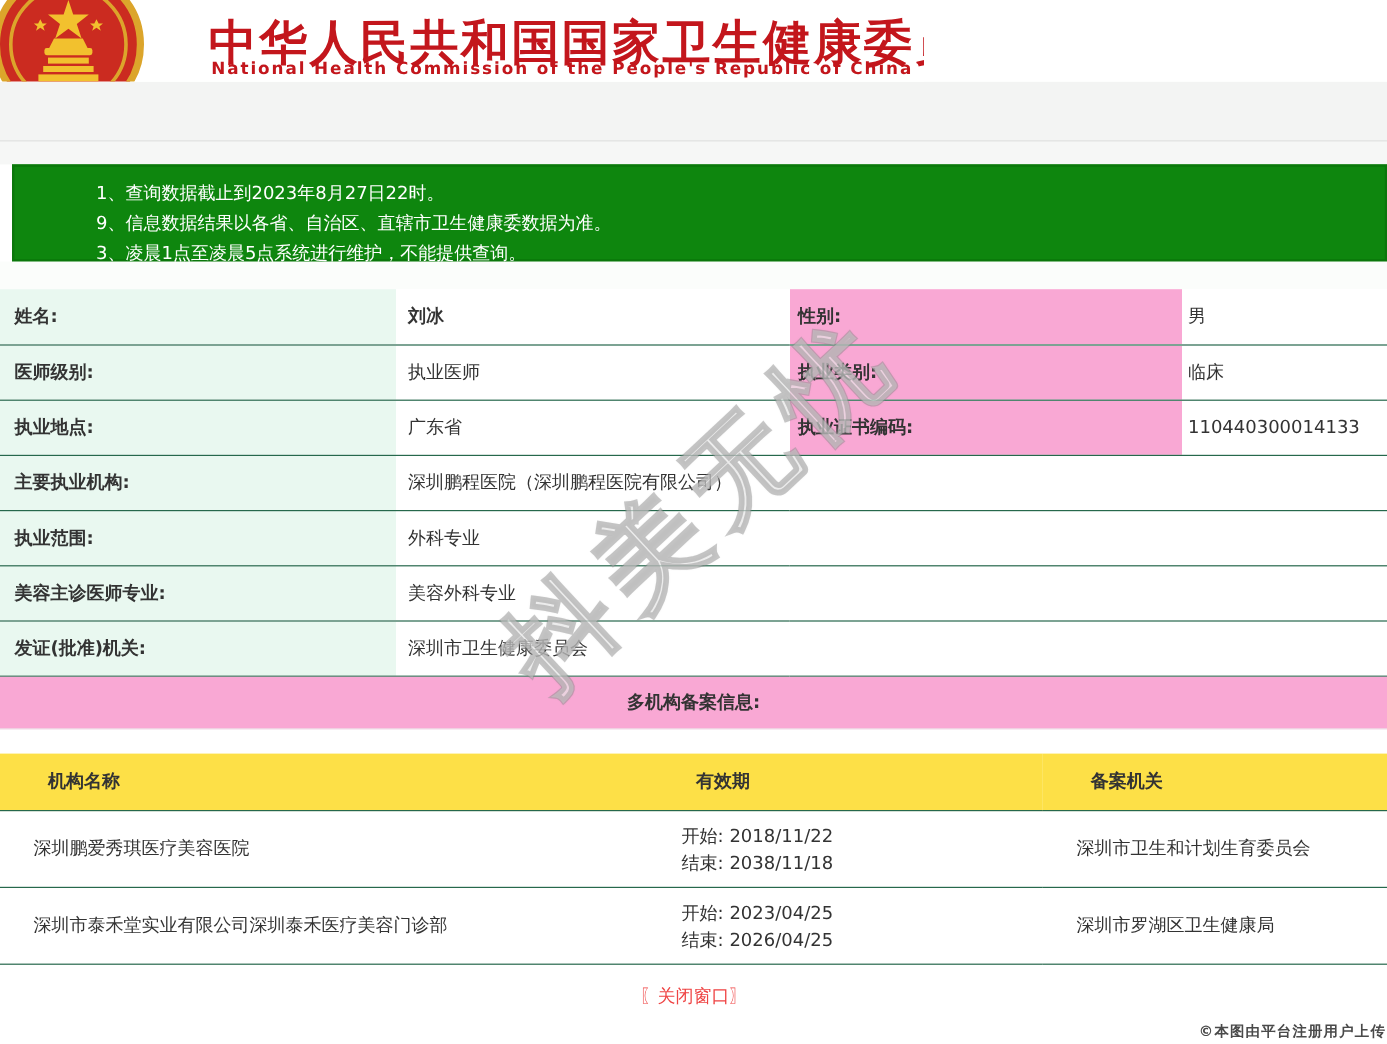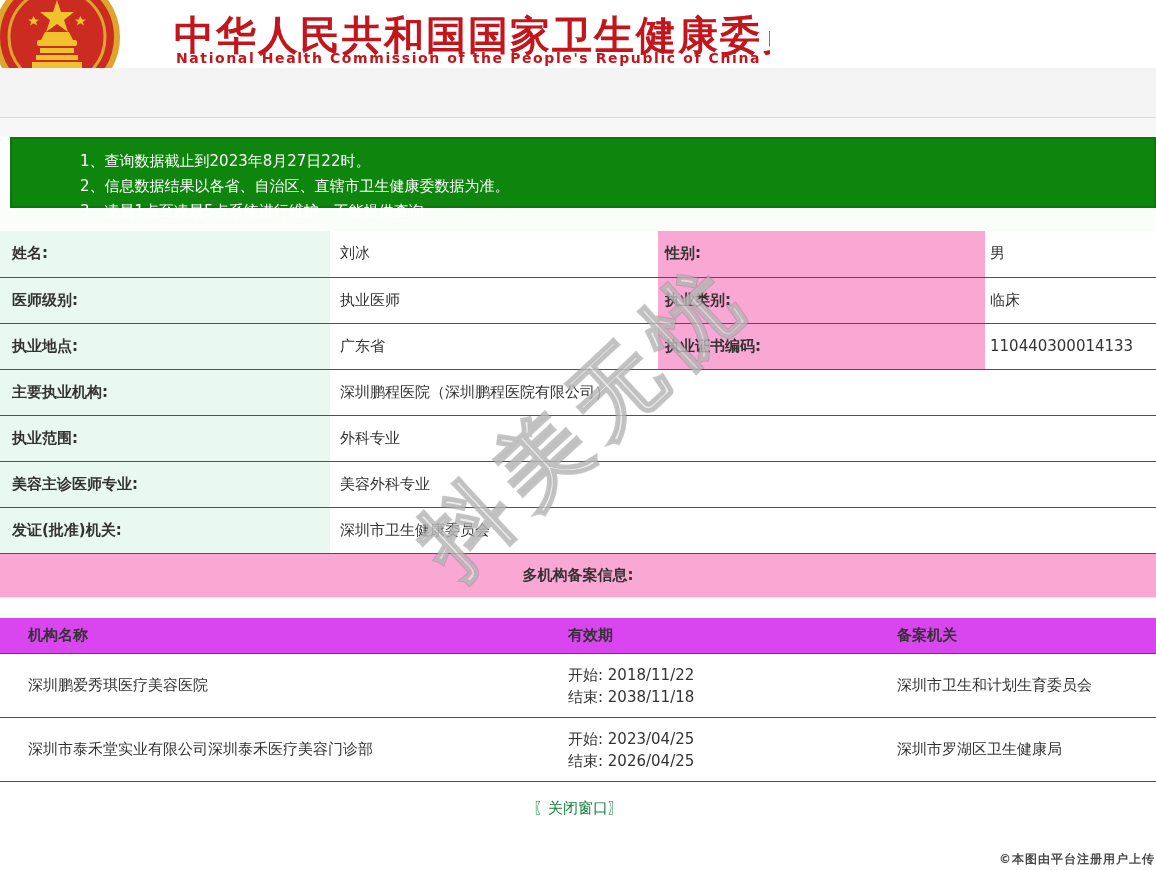--- a/index.html
+++ b/index.html
@@ -13,53 +13,53 @@
   .emblem { position:absolute; left:-6px; top:-26px; }
   .title-cn { position:absolute; left:174px; top:8px; font-size:40px; font-weight:bold;
     color:#c3161c; letter-spacing:2px; white-space:nowrap; }
   .title-en { position:absolute; left:176px; top:50px; font-size:14px; font-weight:bold;
     color:#c3161c; letter-spacing:1.6px; white-space:nowrap; }
 
   .gray-band { height:50px; background:#f3f4f3; border-bottom:1px solid #dcdcdc; }
   .pre-notice { height:19px; background:#f6f7f6; }
 
   
-  .notice { margin-left:10px; width:1146px; height:71px; background:#0e860e;
+  .notice { margin-left:10px; width:1146px; height:81px; background:#0e860e;
     border:2px solid #0b770b; color:#fff; padding:10px 0 0 68px; }
   .notice div { font-size:15px; line-height:25px; white-space:nowrap; }
   .post-notice { height:23px; background:#fbfdfb; }
 
   
   table { border-collapse:collapse; table-layout:fixed; }
   .info-table { width:1156px; }
   .info-table td { height:46px; font-size:15px; vertical-align:middle;
     border-bottom:1px solid #26684c; overflow:hidden; white-space:nowrap; }
   .info-table td.lbl  { width:330px; background:#e9f8f0; font-weight:bold; padding-left:12px; }
   .info-table td.val  { width:328px; background:#fff; padding-left:10px; }
   .info-table td.lbl2 { width:327px; background:#f9a8d4; font-weight:bold; padding-left:7px; }
   .info-table td.val2 { width:171px; background:#fff; padding-left:5px; }
-  .info-table td.strong { font-weight:normal; }
+  .info-table td.strong { font-weight:bold; }
 
   
   .section-row { height:44px; line-height:43px; background:#f9a8d4; border-bottom:1px solid #ececec;
     text-align:center; font-weight:bold; font-size:15px; }
   .sec-gap { height:20px; background:#fff; }
 
   
   .rec-table { width:1156px; }
-  .rec-table th { height:36px; background:#d946ef; font-size:15px; font-weight:bold;
-    text-align:left; padding-left:28px; border-bottom:1px solid #26684c; vertical-align:middle; }
+  .rec-table th { height:48px; background:#fde047; font-size:15px; font-weight:bold;
+    text-align:left; padding-left:40px; border-bottom:1px solid #26684c; vertical-align:middle; }
   .rec-table td { height:64px; background:#fff; font-size:15px; padding-left:28px;
     border-bottom:1px solid #26684c; vertical-align:middle; }
   .rec-table col.c1 { width:540px; } .rec-table col.c2 { width:329px; } .rec-table col.c3 { width:287px; }
   .rec-table td .dline { line-height:22px; white-space:nowrap; }
 
   
   .footer { margin-top:16px; text-align:center; }
-  .close-link { font-size:15px; color:#15803d; text-decoration:none; cursor:pointer; }
+  .close-link { font-size:15px; color:#ef4444; text-decoration:none; cursor:pointer; }
 
   
   .wm-diag { position:absolute; left:345px; top:360px; width:480px; height:120px;
     transform:rotate(-43deg); font-size:88px; font-weight:bold; letter-spacing:14px;
     text-align:center; white-space:nowrap; pointer-events:none;
     color:rgba(255,255,255,0.55); -webkit-text-stroke:2px rgba(140,140,140,0.45);
     text-shadow:0 0 2px rgba(120,120,120,0.30); }
   .wm-copy { position:absolute; right:1px; bottom:2px; font-size:12px; font-weight:bold;
     color:#4a4a4a; letter-spacing:1px; pointer-events:none;
     text-shadow:1px 0 0 #fff,-1px 0 0 #fff,0 1px 0 #fff,0 -1px 0 #fff;margin-top:35px; }
@@ -87,21 +87,21 @@
       <div class="title-cn">中华人民共和国国家卫生健康委员会</div>
       <div class="title-en">National Health Commission of the People's Republic of China</div>
     </div>
   </div>
 
   <div class="gray-band"></div>
   <div class="pre-notice"></div>
 
   <div class="notice">
     <div>1、查询数据截止到2023年8月27日22时。</div>
-    <div>2、信息数据结果以各省、自治区、直辖市卫生健康委数据为准。</div>
+    <div>9、信息数据结果以各省、自治区、直辖市卫生健康委数据为准。</div>
     <div>3、凌晨1点至凌晨5点系统进行维护，不能提供查询。</div>
   </div>
   <div class="post-notice"></div>
 
   <table class="info-table">
     <tbody>
         <tr>
       <td class="lbl">姓名:</td>
       <td class="val strong">刘冰</td>
       <td class="lbl2">性别:</td>

